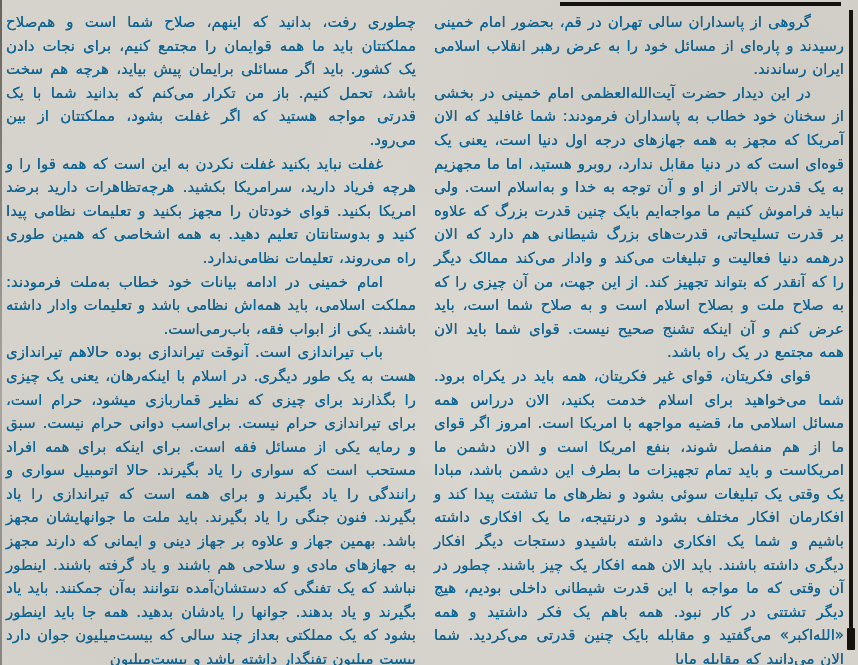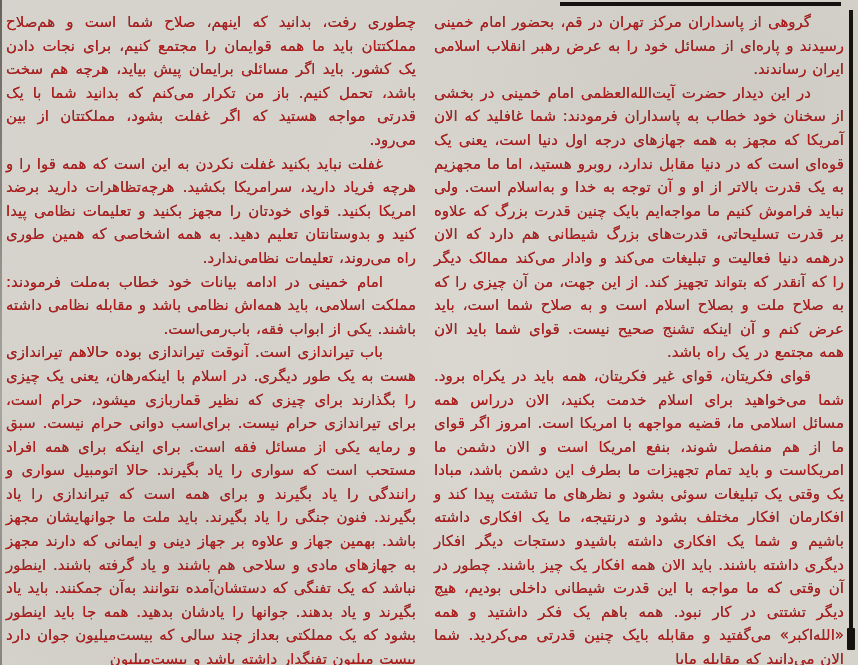--- a/index.html
+++ b/index.html
@@ -70,21 +70,21 @@
     direction: rtl;
     display: flex;
     gap: 18px;
   }
   .col {
     flex: 1 1 0;
     min-width: 0;
   }
   .col p {
     margin: 0;
-    color: #b91c1c;
+    color: #0369a1;
     font-size: 15px;
     line-height: 23.6px;
     text-align: justify;
     text-justify: inter-word;
     word-spacing: 1px;
     text-shadow: 0 0 0.6px rgba(30,28,25,0.75);
   }
   .col p.indent {
     text-indent: 2.2em;
   }
@@ -95,26 +95,26 @@
 <div class="page">
 
   <div class="rule-top"></div>
   <div class="rule-right"></div>
   <div class="rule-right-blob"></div>
   <div class="rule-left"></div>
 
   <div class="columns">
 
     <div class="col">
-      <p class="indent">گروهی از پاسداران مرکز تهران در قم، بحضور امام خمینی رسیدند و پاره‌ای از مسائل خود را به عرض رهبر انقلاب اسلامی ایران رساندند.</p>
+      <p class="indent">گروهی از پاسداران سالی تهران در قم، بحضور امام خمینی رسیدند و پاره‌ای از مسائل خود را به عرض رهبر انقلاب اسلامی ایران رساندند.</p>
       <p class="indent">در این دیدار حضرت آیت‌الله‌العظمی امام خمینی در بخشی از سخنان خود خطاب به پاسداران فرمودند: شما غافلید که الان آمریکا که مجهز به همه جهازهای درجه اول دنیا است، یعنی یک قوه‌ای است که در دنیا مقابل ندارد، روبرو هستید، اما ما مجهزیم به یک قدرت بالاتر از او و آن توجه به خدا و به‌اسلام است. ولی نباید فراموش کنیم ما مواجه‌ایم بایک چنین قدرت بزرگ که علاوه بر قدرت تسلیحاتی، قدرت‌های بزرگ شیطانی هم دارد که الان درهمه دنیا فعالیت و تبلیغات می‌کند و وادار می‌کند ممالک دیگر را که آنقدر که بتواند تجهیز کند. از این جهت، من آن چیزی را که به صلاح ملت و بصلاح اسلام است و به صلاح شما است، باید عرض کنم و آن اینکه تشنج صحیح نیست. قوای شما باید الان همه مجتمع در یک راه باشد.</p>
       <p class="indent">قوای فکریتان، قوای غیر فکریتان، همه باید در یکراه برود. شما می‌خواهید برای اسلام خدمت بکنید، الان درراس همه مسائل اسلامی ما، قضیه مواجهه با امریکا است. امروز اگر قوای ما از هم منفصل شوند، بنفع امریکا است و الان دشمن ما امریکاست و باید تمام تجهیزات ما بطرف این دشمن باشد، مبادا یک وقتی یک تبلیغات سوئی بشود و نظرهای ما تشتت پیدا کند و افکارمان افکار مختلف بشود و درنتیجه، ما یک افکاری داشته باشیم و شما یک افکاری داشته باشیدو دستجات دیگر افکار دیگری داشته باشند. باید الان همه افکار یک چیز باشند. چطور در آن وقتی که ما مواجه با این قدرت شیطانی داخلی بودیم، هیچ دیگر تشتتی در کار نبود. همه باهم یک فکر داشتید و همه «الله‌اکبر» می‌گفتید و مقابله بایک چنین قدرتی می‌کردید. شما الان می‌دانید که مقابله مابا</p>
     </div>
 
     <div class="col">
       <p>چطوری رفت، بدانید که اینهم، صلاح شما است و هم‌صلاح مملکتتان باید ما همه قوایمان را مجتمع کنیم، برای نجات دادن یک کشور. باید اگر مسائلی برایمان پیش بیاید، هرچه هم سخت باشد، تحمل کنیم. باز من تکرار می‌کنم که بدانید شما با یک قدرتی مواجه هستید که اگر غفلت بشود، مملکتتان از بین می‌رود.</p>
       <p class="indent">غفلت نباید بکنید غفلت نکردن به این است که همه قوا را و هرچه فریاد دارید، سرامریکا بکشید. هرچه‌تظاهرات دارید برضد امریکا بکنید. قوای خودتان را مجهز بکنید و تعلیمات نظامی پیدا کنید و بدوستانتان تعلیم دهید. به همه اشخاصی که همین طوری راه می‌روند، تعلیمات نظامی‌ندارد.</p>
-      <p class="indent">امام خمینی در ادامه بیانات خود خطاب به‌ملت فرمودند: مملکت اسلامی، باید همه‌اش نظامی باشد و مقابله نظامی داشته باشند. یکی از ابواب فقه، باب‌رمی‌است.</p>
+      <p class="indent">امام خمینی در ادامه بیانات خود خطاب به‌ملت فرمودند: مملکت اسلامی، باید همه‌اش نظامی باشد و تعلیمات وادار داشته باشند. یکی از ابواب فقه، باب‌رمی‌است.</p>
       <p class="indent">باب تیراندازی است. آنوقت تیراندازی بوده حالاهم تیراندازی هست به یک طور دیگری. در اسلام با اینکه‌رهان، یعنی یک چیزی را بگذارند برای چیزی که نظیر قماربازی میشود، حرام است، برای تیراندازی حرام نیست. برای‌اسب دوانی حرام نیست. سبق و رمایه یکی از مسائل فقه است. برای اینکه برای همه افراد مستحب است که سواری را یاد بگیرند. حالا اتومبیل سواری و رانندگی را یاد بگیرند و برای همه است که تیراندازی را یاد بگیرند. فنون جنگی را یاد بگیرند. باید ملت ما جوانهایشان مجهز باشد. بهمین جهاز و علاوه بر جهاز دینی و ایمانی که دارند مجهز به جهازهای مادی و سلاحی هم باشند و یاد گرفته باشند. اینطور نباشد که یک تفنگی که دستشان‌آمده نتوانند به‌آن جمکنند. باید یاد بگیرند و یاد بدهند. جوانها را یادشان بدهید. همه جا باید اینطور بشود که یک مملکتی بعداز چند سالی که بیست‌میلیون جوان دارد بیست میلیون تفنگدار داشته باشد و بیست‌میلیون</p>
     </div>
 
   </div>
 </div>
 
 </body></html>

